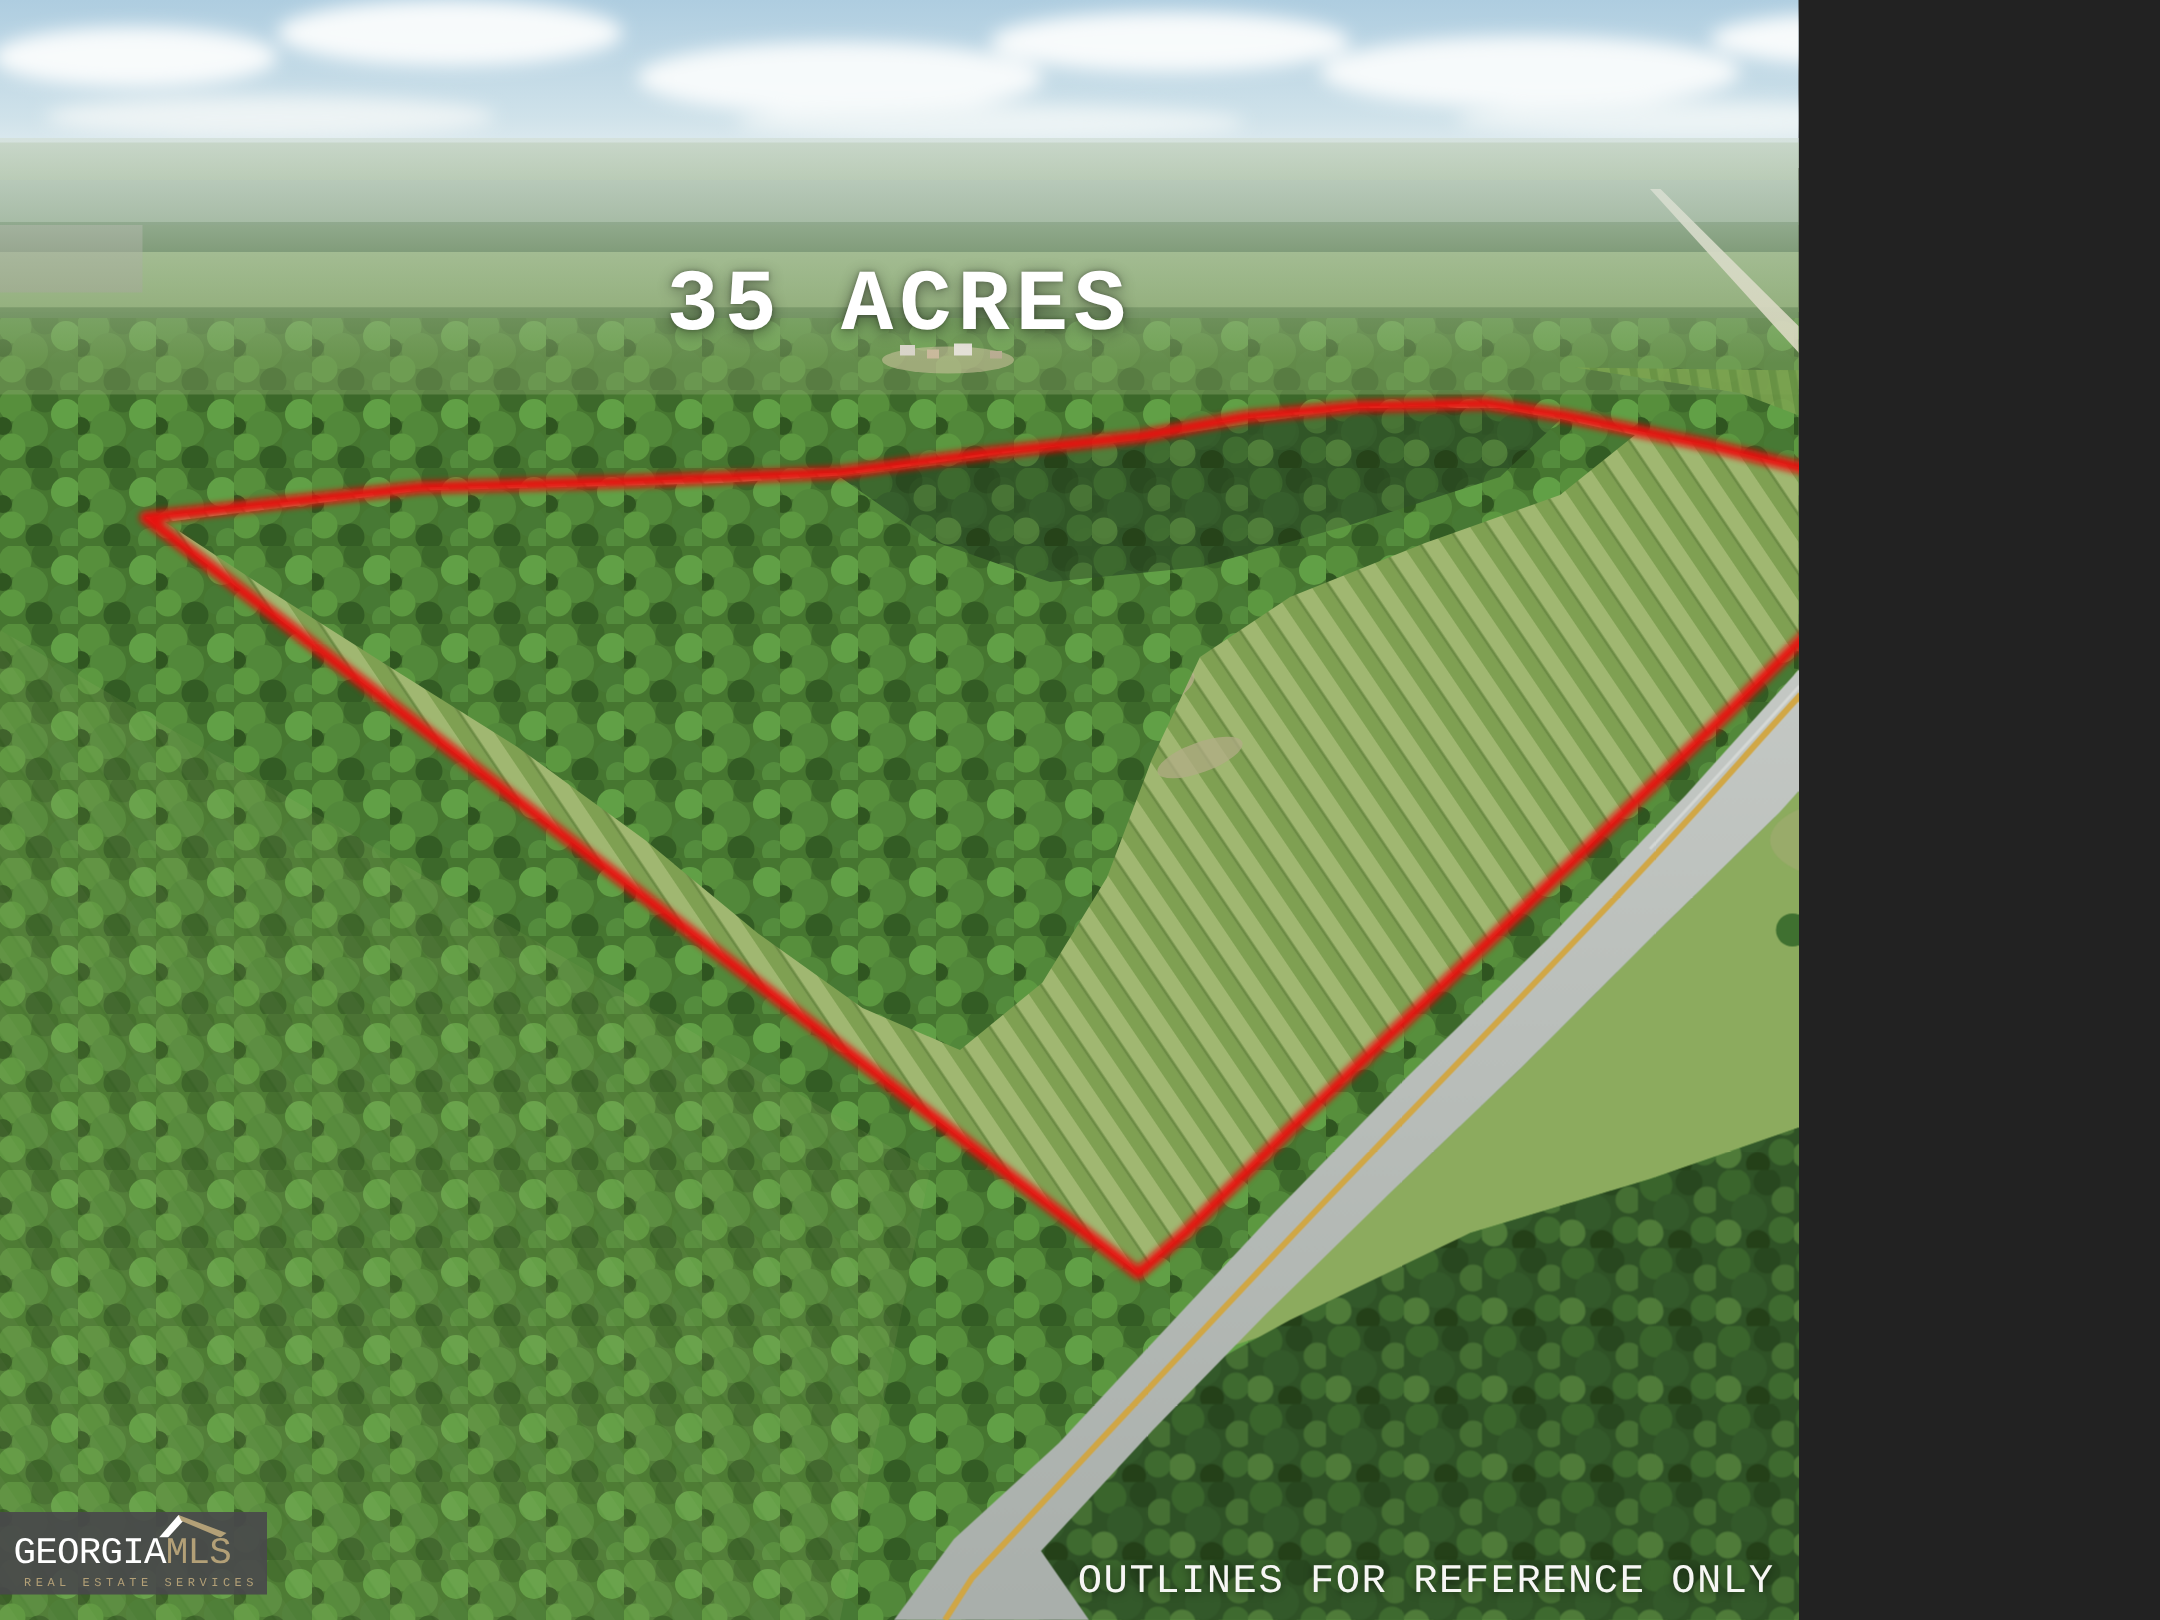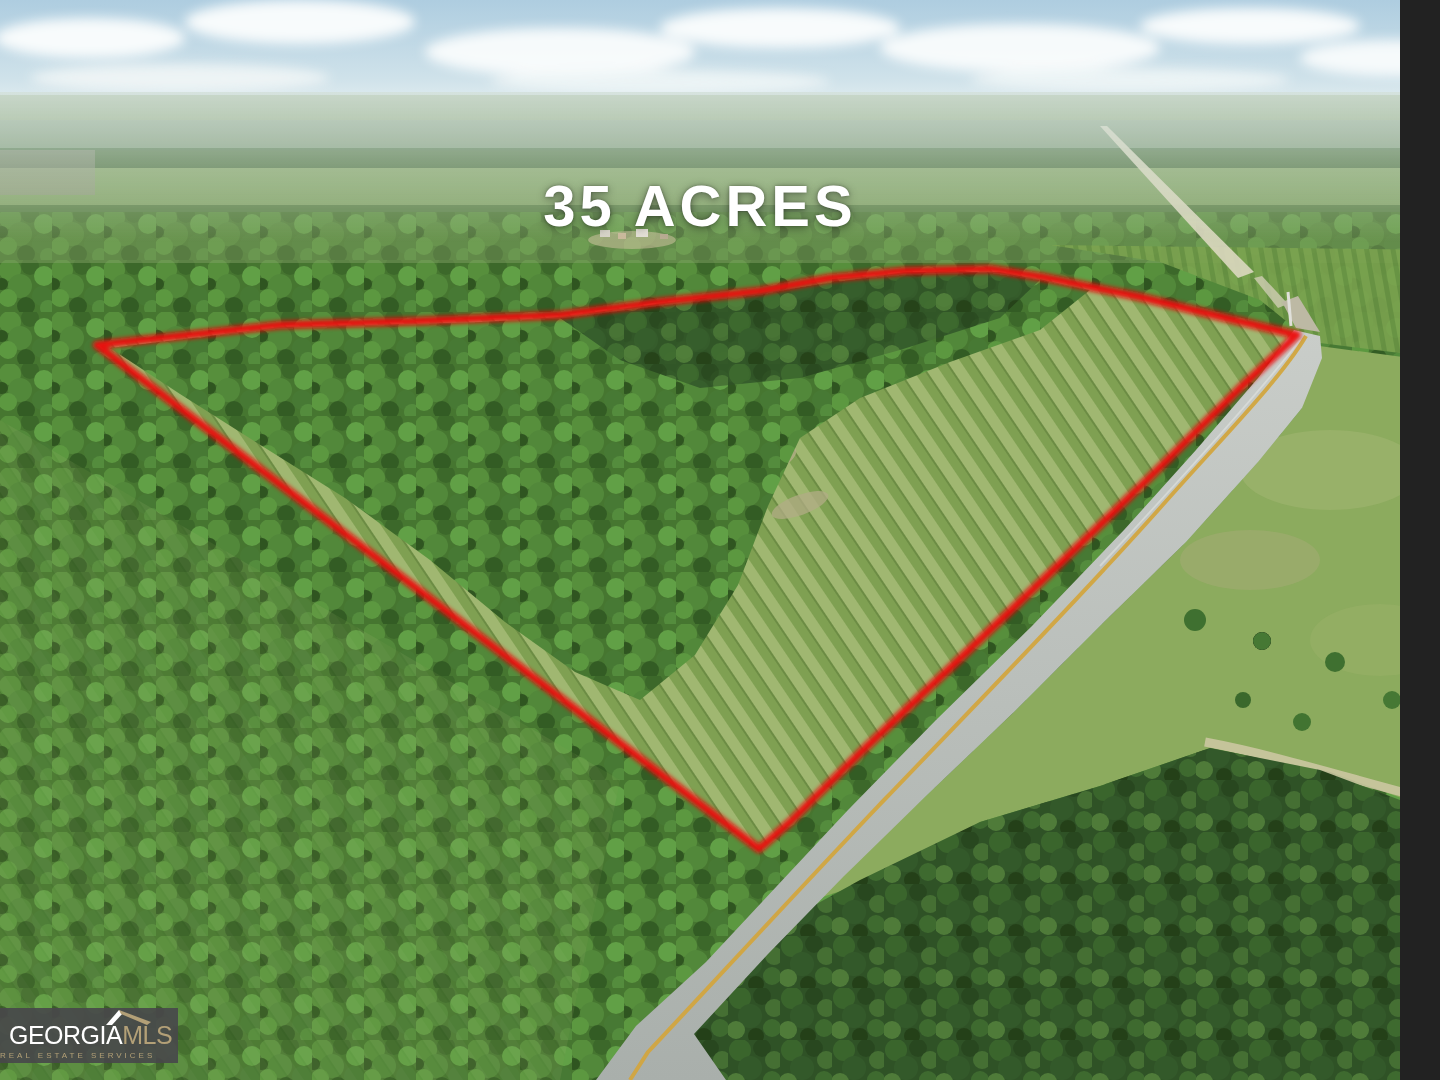--- a/index.html
+++ b/index.html
@@ -1,18 +1,18 @@
 <!DOCTYPE html>
 <html><head>
 <meta charset="utf-8">
 <style>
   html,body { margin:0; padding:0; background:#222; }
   .stage {
-    position:relative; width:1400px; height:1080px; overflow:hidden;
-    font-family:Liberation Sans, sans-serif;
+    position:relative; width:1199px; height:1080px; overflow:hidden;
+    font-family:Liberation Mono, monospace;
   }
   .stage svg.scene { position:absolute; left:0; top:0; }
   .acres {
     position:absolute; top:172px; left:0; width:100%; text-align:center;
     font-size:58px; font-weight:bold; letter-spacing:4px; color:#ffffff;
     text-shadow:0 2px 10px rgba(0,0,0,.45), 0 0 3px rgba(0,0,0,.30);
   }
   .disclaimer {
     position:absolute; right:16px; bottom:10px;
     font-size:27px; font-weight:400; letter-spacing:1px; color:#f6f6f4;
@@ -22,21 +22,21 @@
     position:absolute; left:0; bottom:17px; width:178px; height:55px;
     background:rgba(73,73,75,.92);
   }
   .logo-roof { position:absolute; left:106px; top:2px; }
   .logo-text {
     position:absolute; left:9px; top:13px; font-size:25px; letter-spacing:-0.5px;
     color:#ffffff; font-weight:400; white-space:nowrap;
   }
   .logo-text .mls { color:#b3a077; }
   .logo-sub {
-    position:absolute; left:0; right:6px; top:43px; text-align:left;
+    position:absolute; left:0; right:6px; top:43px; text-align:right;
     font-size:8px; letter-spacing:3px; color:#b3a077; font-weight:400;
   }
 </style>
 </head>
 <body>
 
 <div class="stage">
 
   <svg class="scene" width="1440" height="1080" viewBox="0 0 1440 1080" aria-hidden="true">
     <defs>
@@ -197,14 +197,15 @@
 
   <div class="logo">
     <svg class="logo-roof" width="46" height="15" viewBox="0 0 46 15" aria-hidden="true">
       <polygon points="0,15 13,0 17,3 6,15" fill="#ffffff"></polygon>
       <polygon points="13,0 45,12 41,15 15,4" fill="#B3A077"></polygon>
     </svg>
     <div class="logo-text"><span>GEORGIA</span><span class="mls">MLS</span></div>
     <div class="logo-sub">REAL ESTATE SERVICES</div>
   </div>
 
+  <div class="disclaimer">OUTLINES FOR REFERENCE ONLY</div>
 
 </div>
 
 </body></html>

